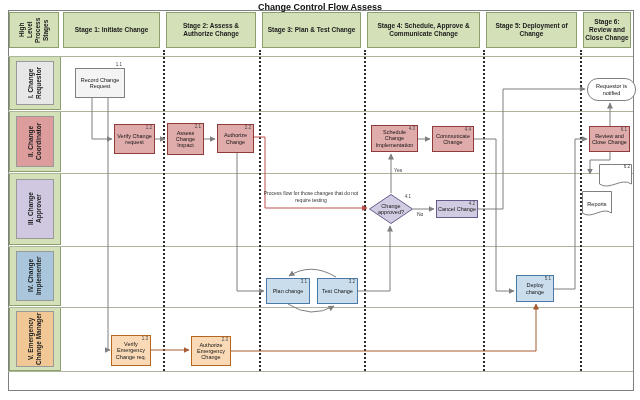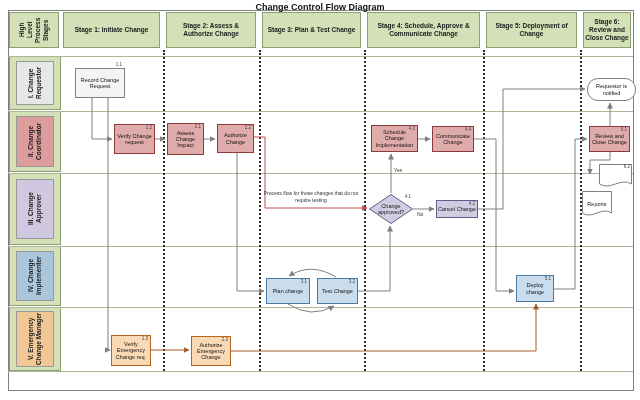--- a/index.html
+++ b/index.html
@@ -24,21 +24,21 @@
   .nnum.above{top:-7px;}
   .edge-label{font-size:5px;color:#333;}
   #annotation{left:262px;top:190px;width:98px;text-align:center;font-size:5px;line-height:1.35;color:#333;}
   #edge-layer{position:absolute;left:0;top:0;}
 </style>
 </head>
 <body>
 
 <div id="stage">
   <div class="abs" id="outer-border"></div>
-  <div class="abs" id="title">Change Control Flow Diagram</div>
+  <div class="abs" id="title">Change Control Flow Assess</div>
 
   <div class="abs hcell green" style="left: 9px; top: 12px; width: 50px; height: 36px; background: rgb(211, 224, 184);">
     <span class="vtext">High Level Process Stages</span>
   </div>
   <div class="abs hcell green" style="left: 63px; top: 12px; width: 97px; height: 36px; background: rgb(211, 224, 184);">Stage 1:  Initiate Change</div>
   <div class="abs hcell green" style="left: 166px; top: 12px; width: 90px; height: 36px; background: rgb(211, 224, 184);">Stage 2: Assess &amp; Authorize Change</div>
   <div class="abs hcell green" style="left: 262px; top: 12px; width: 99px; height: 36px; background: rgb(211, 224, 184);">Stage 3: Plan &amp; Test Change</div>
   <div class="abs hcell green" style="left: 367px; top: 12px; width: 113px; height: 36px; background: rgb(211, 224, 184);">Stage 4: Schedule, Approve &amp; Communicate Change</div>
   <div class="abs hcell green" style="left: 486px; top: 12px; width: 91px; height: 36px; background: rgb(211, 224, 184);">Stage 5: Deployment of Change</div>
   <div class="abs hcell green" style="left: 583px; top: 12px; width: 48px; height: 36px; background: rgb(211, 224, 184);">Stage 6: Review and Close Change</div>

